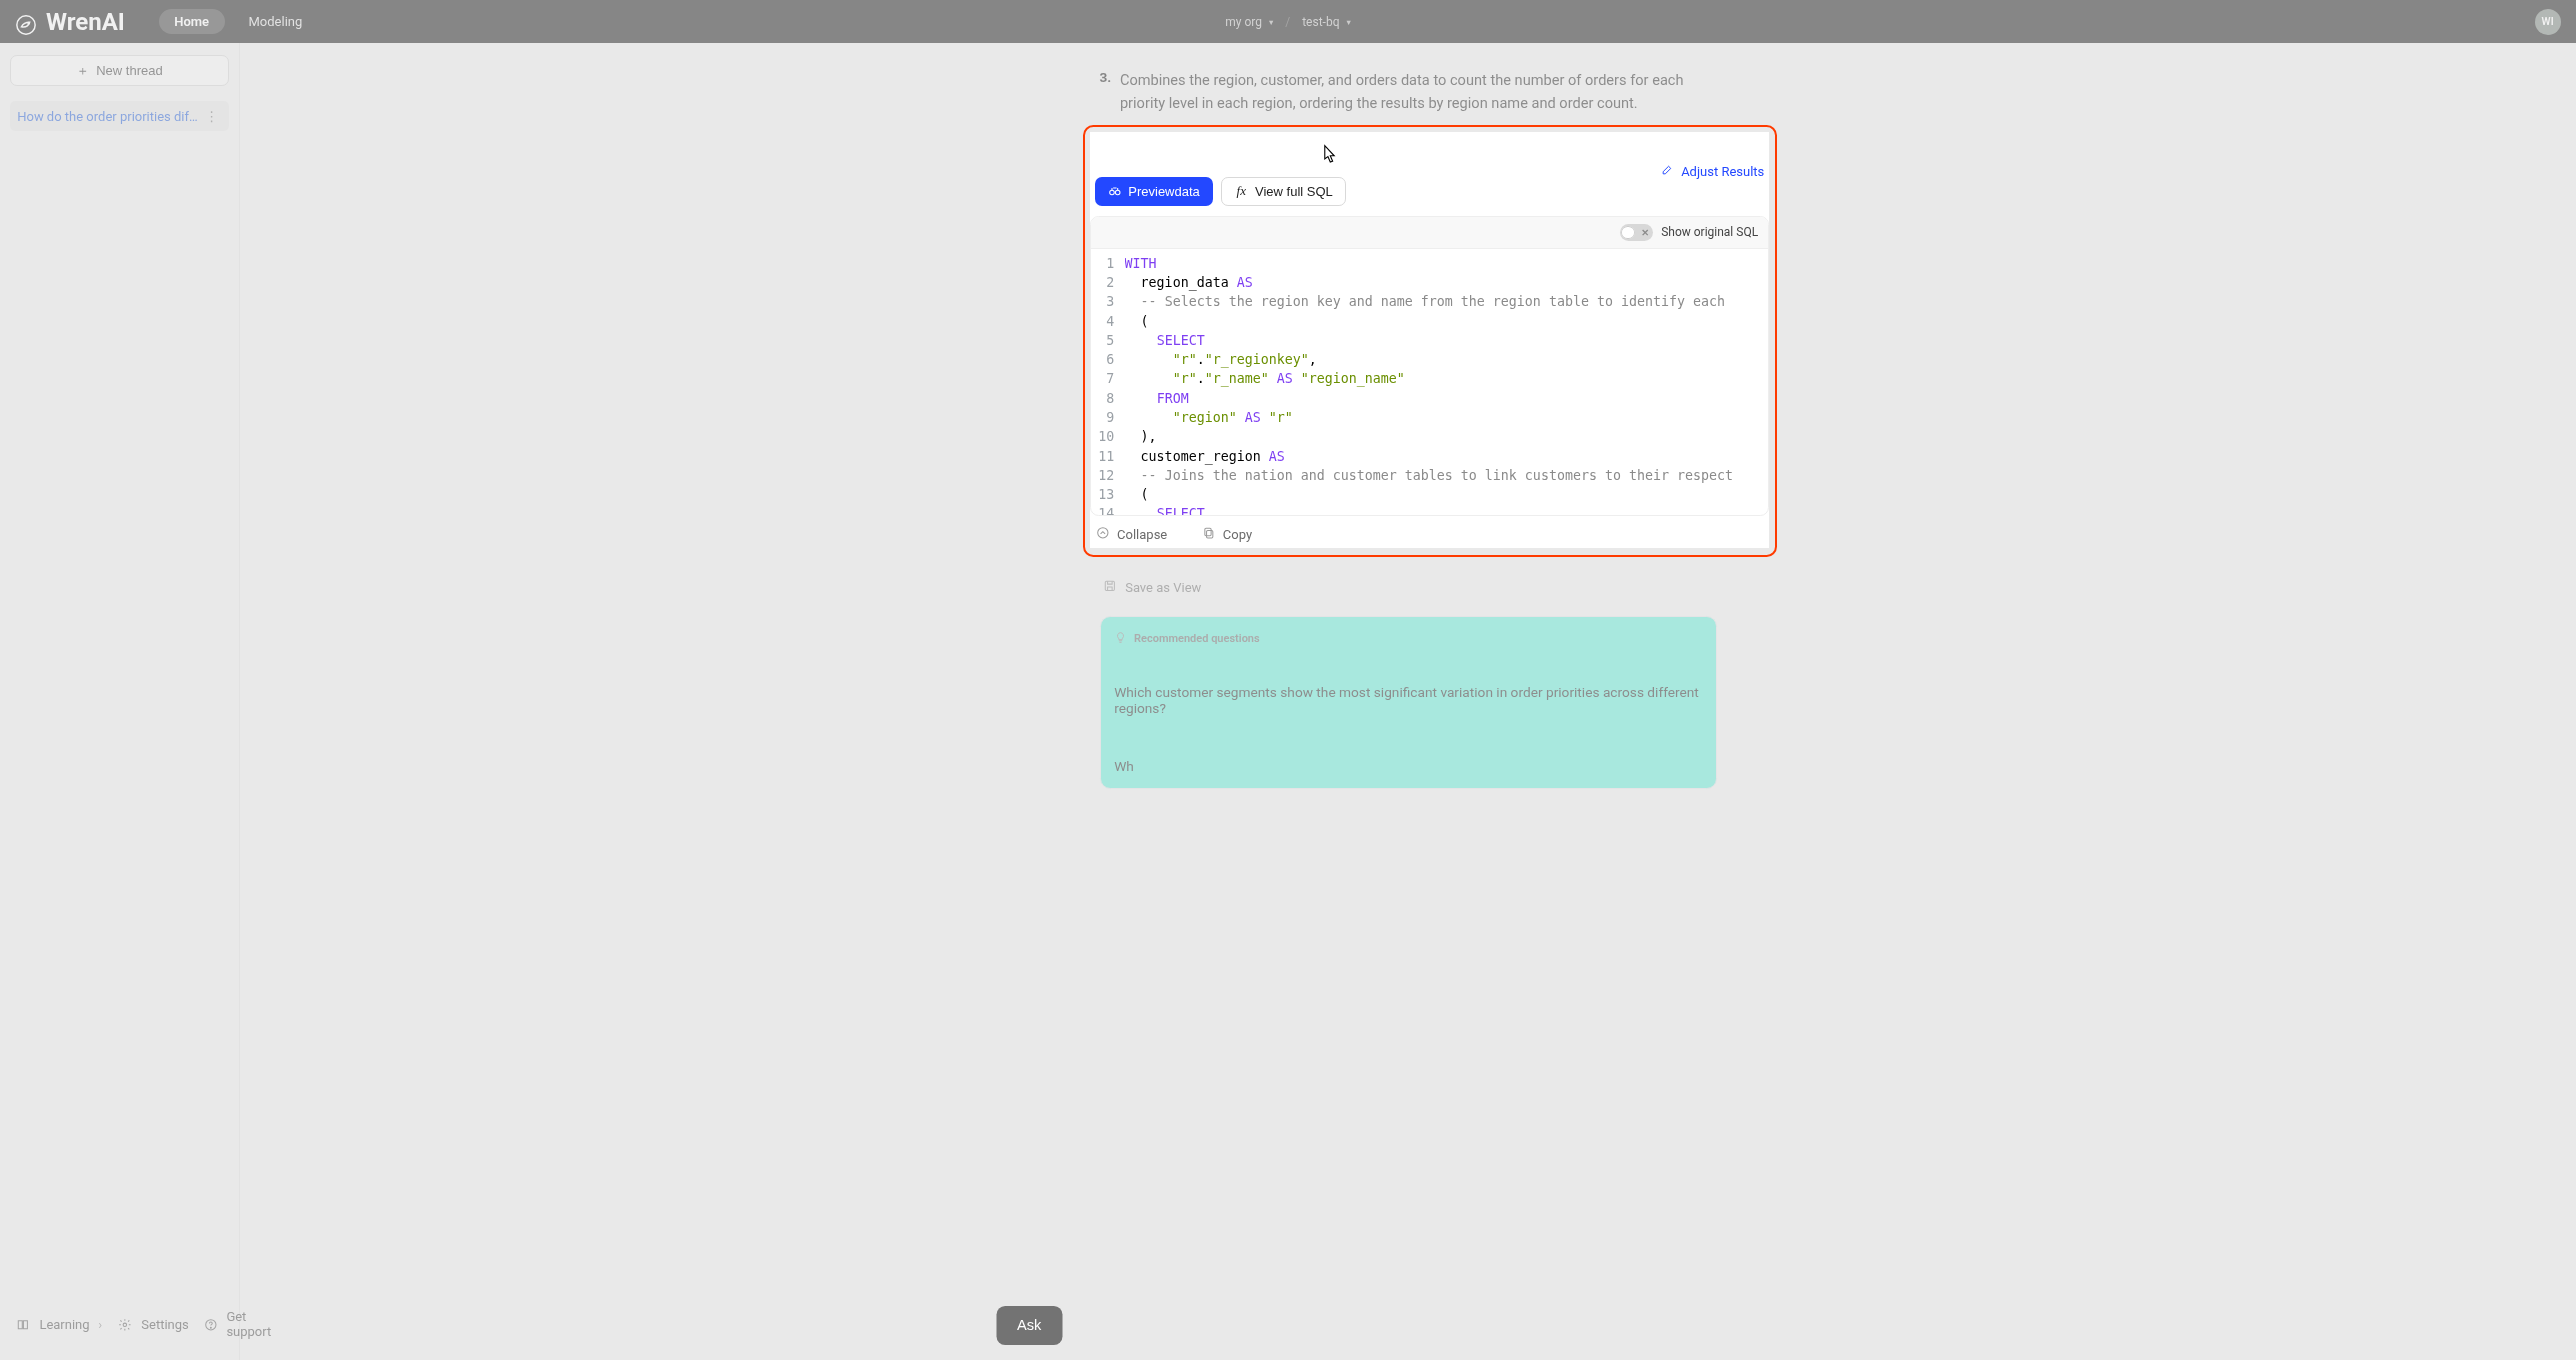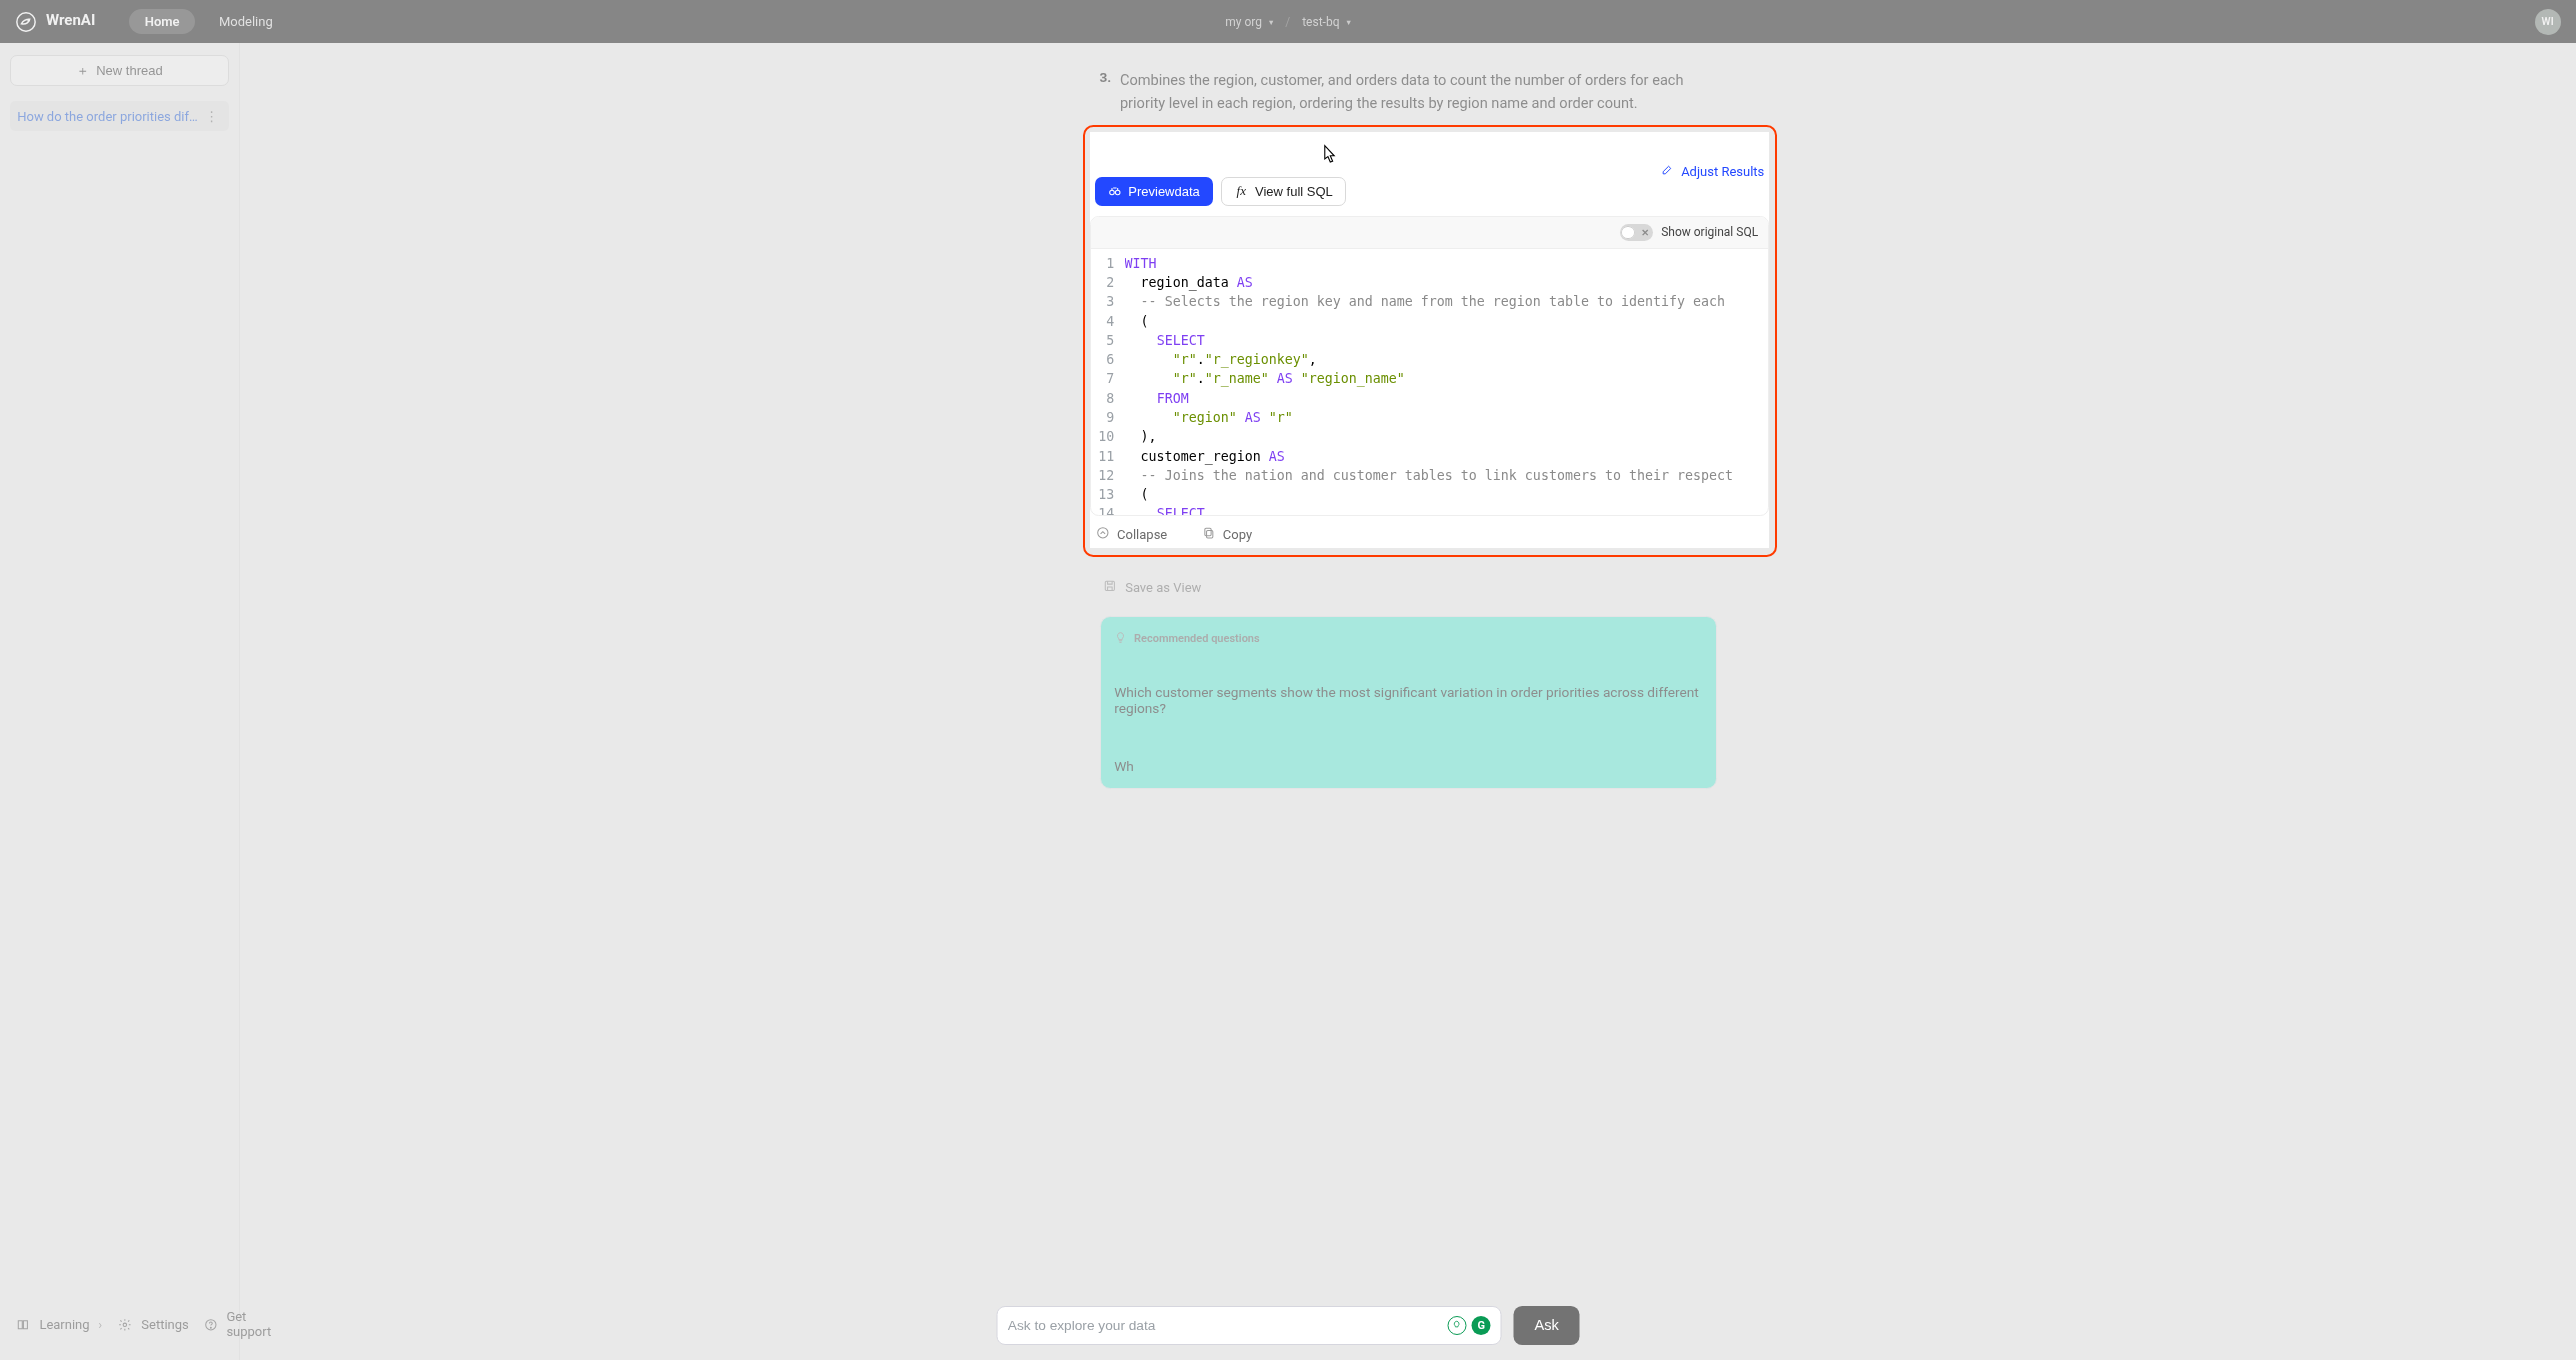--- a/index.html
+++ b/index.html
@@ -1,20 +1,20 @@
 <!DOCTYPE html>
 <html style="font-size:13.7px"><head>
 <meta charset="utf-8">
 <style>
   * { box-sizing: border-box; margin: 0; padding: 0; }
   html, body { width: 100%; height: 100%; font-family: -apple-system, BlinkMacSystemFont, "Segoe UI", Roboto, sans-serif; background:#ededed; }
   .overlay-dim { position:fixed; inset:0; background:rgba(230,230,230,0.55); z-index:5; pointer-events:none;}
   
   .topbar { position:relative; z-index:3; background:#121212; color:#fff; height:43px; display:flex; align-items:center; padding:0 15.4px; }
-  .brand { display:flex; align-items:flex-start; gap:8.6px; font-weight:700; font-size:15px; }
+  .brand { display:flex; align-items:flex-end; gap:8.6px; font-weight:700; font-size:24px; }
   .brand svg{display:block}
   .nav-tabs { margin-left:34px; display:flex; gap:8.6px; align-items:center;}
   .nav-tab { color:#ddd; padding:5.1px 15.4px; border-radius:15.4px; font-size:13px; cursor:pointer;}
   .nav-tab.active { background:#3a3a3a; color:#fff; font-weight:600;}
   .topbar-center { position:absolute; left:50%; transform:translateX(-50%); display:flex; align-items:flex-start; gap:12px; color:#bbb; font-size:12px;}
   .crumb{display:flex;align-items:center;gap:6.9px;cursor:pointer;}
   .crumb .chev{font-size:8.6px;color:#aaa;}
   .crumb-sep{color:#555;}
   .topbar-right { margin-left:auto; }
   .avatar { width:26px; height:26px; border-radius:50%; background:#76807a; color:#fff; display:flex; align-items:center; justify-content:center; font-size:10.3px; font-weight:600;}
@@ -260,24 +260,15 @@
         <div class="reco-q">Which customer segments show the most significant variation in order priorities across different regions?</div>
         <div class="reco-q">Wh</div>
       </div>
     </div>
   </main>
 </div>
 
 <div class="overlay-dim"></div>
 
 <div class="composer">
-  <div class="composer-input">
-    <input type="text" placeholder="Ask to explore your data" style="">
-    <span class="idea-ico">
-      <svg width="10.3" height="10.3" viewBox="0 0 24 24" fill="none" stroke="#0a9b55" stroke-width="2">
-          <path d="M12 3a6 6 0 00-4 10c1 1 1 2 1 3h6c0-1 0-2 1-3a6 6 0 00-4-10z"></path>
-        </svg>
-    </span>
-    <span class="badge-g">G</span>
-  </div>
   <button class="ask-btn">Ask</button>
 </div>
 
 
 </body></html>

